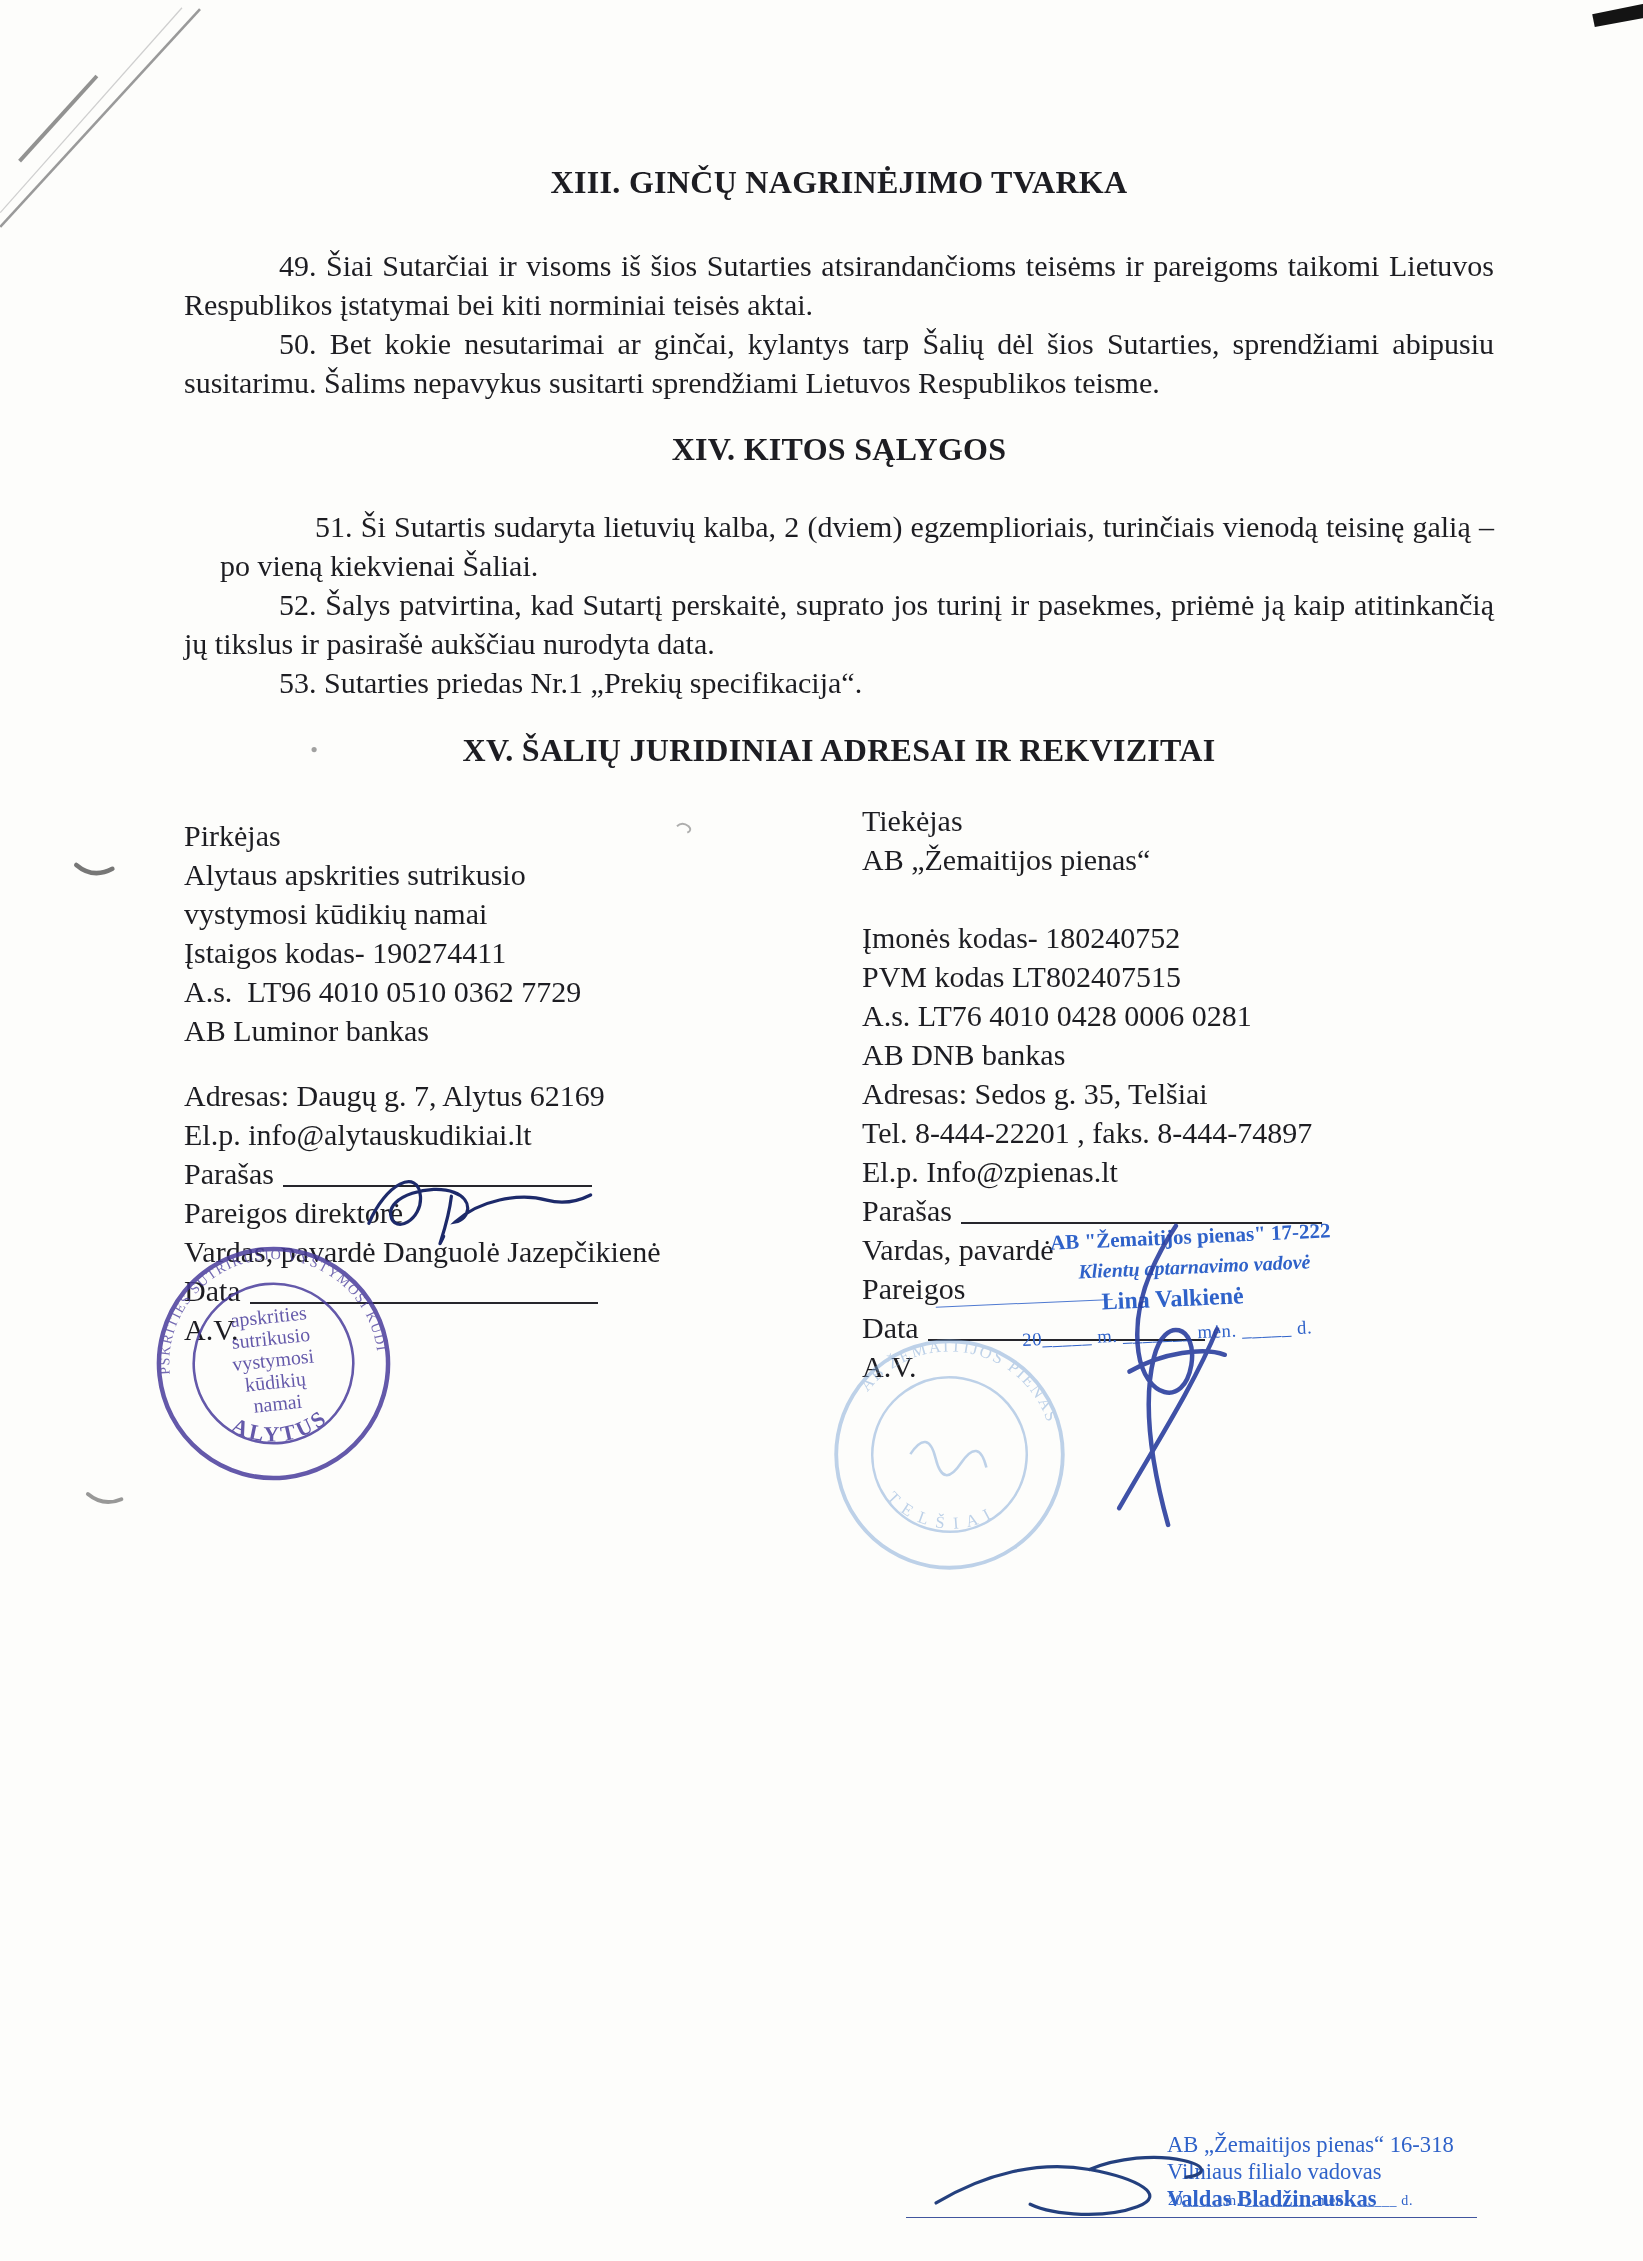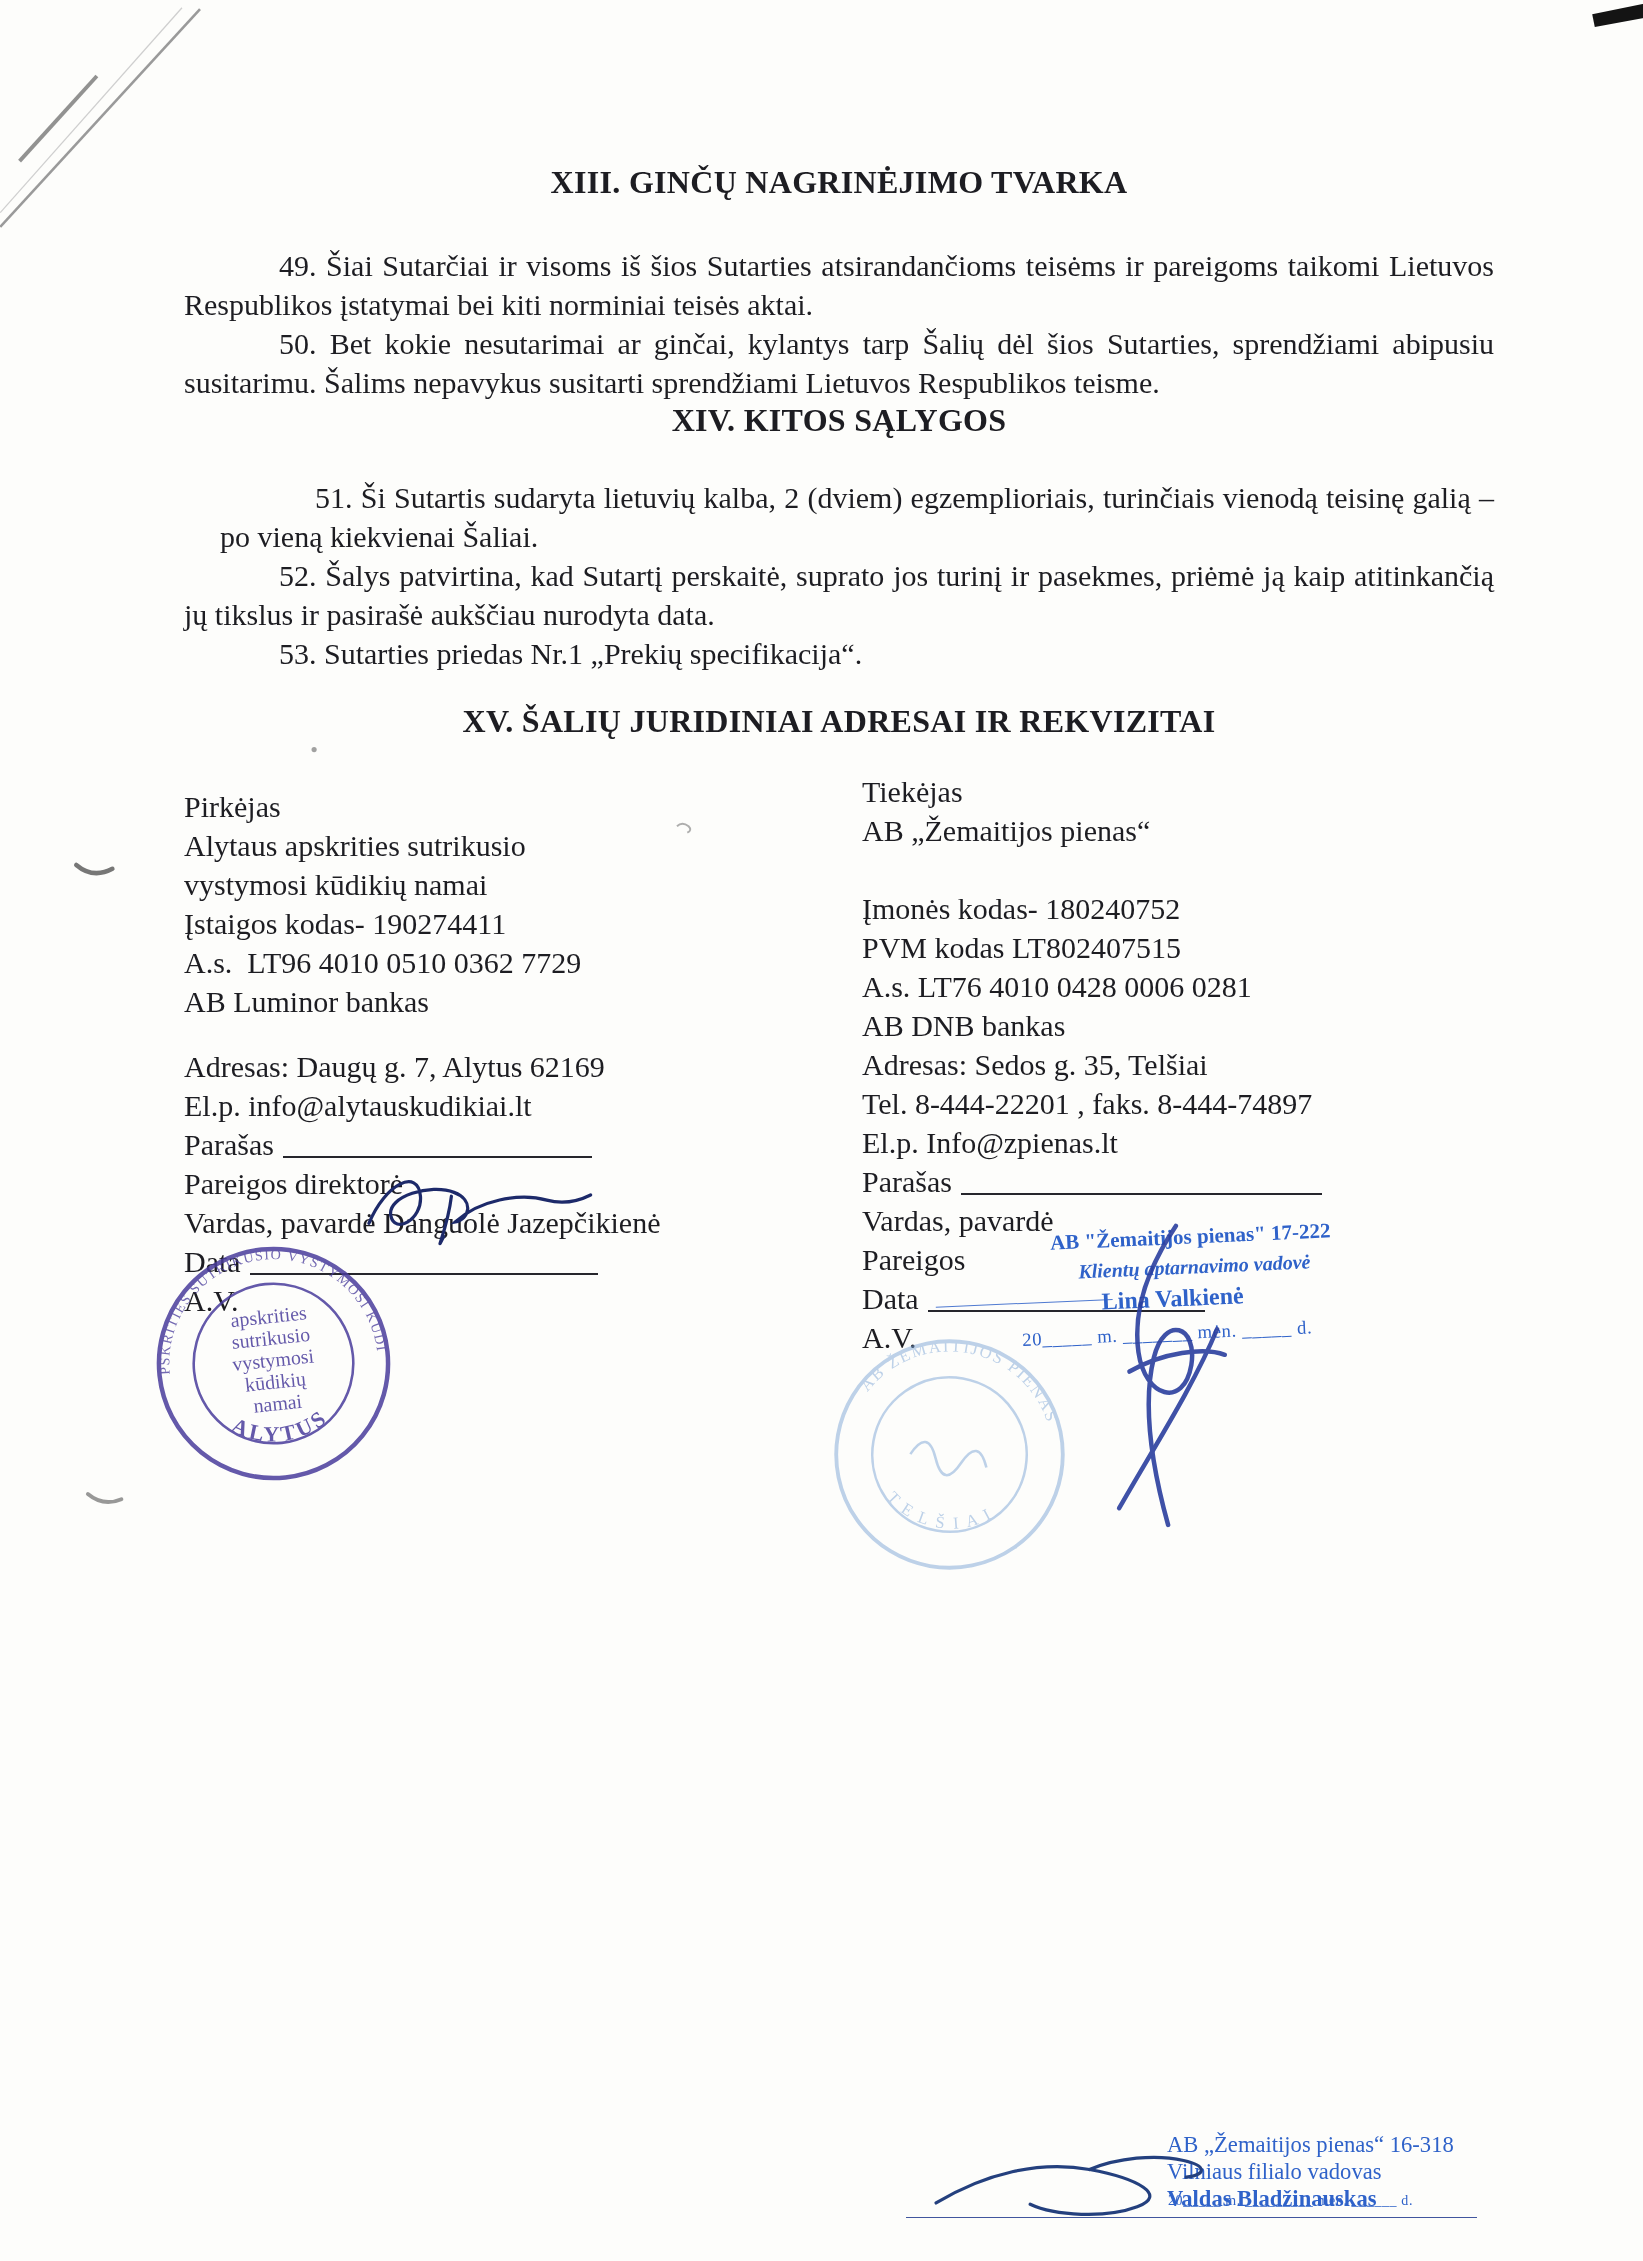--- a/index.html
+++ b/index.html
@@ -28,21 +28,21 @@
   }
   .para {
     margin: 0;
     font-size: 30px; line-height: 39px;
     text-align: justify;
     text-indent: 95px;
   }
   .mt70 { margin-top: 45px; }
   .mt60 { margin-top: 39px; margin-left: 36px; }
   .mt47 { margin-top: 30px; }
-  .mt45 { }
+  .mt45 { margin-top: 29px; }
   .cols {
     position: relative;
     margin-top: 47px;
     height: 632px;
     font-size: 30px; line-height: 39px;
   }
   .col { position: absolute; top: 0; width: 651px; }
   .col-left { left: 0; }
   .col-right { left: 678px; top: -15px; }
   .row { white-space: pre; }

